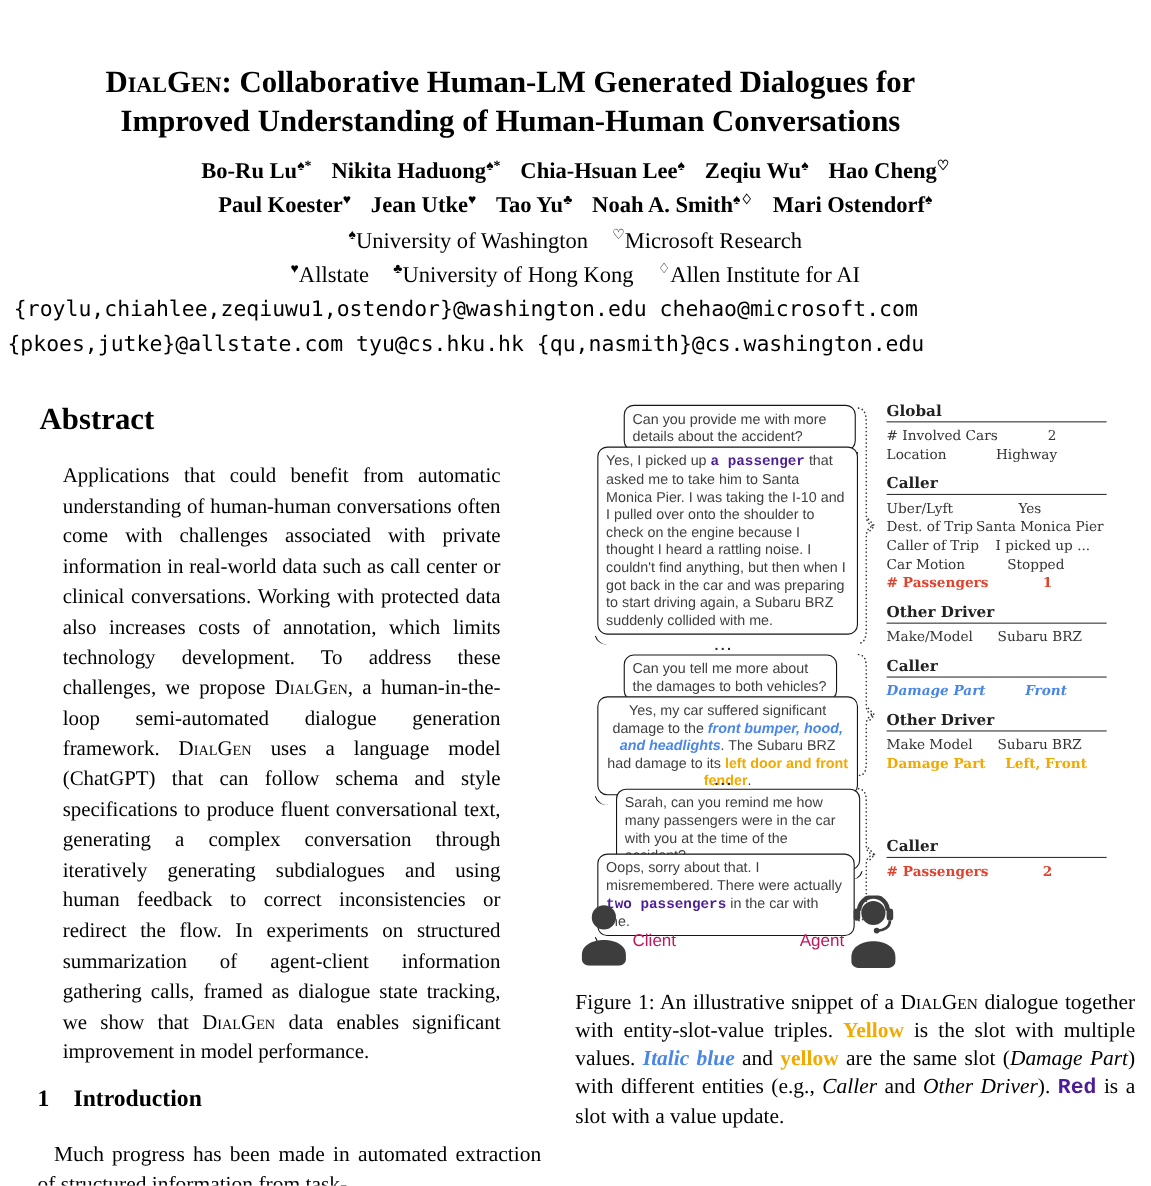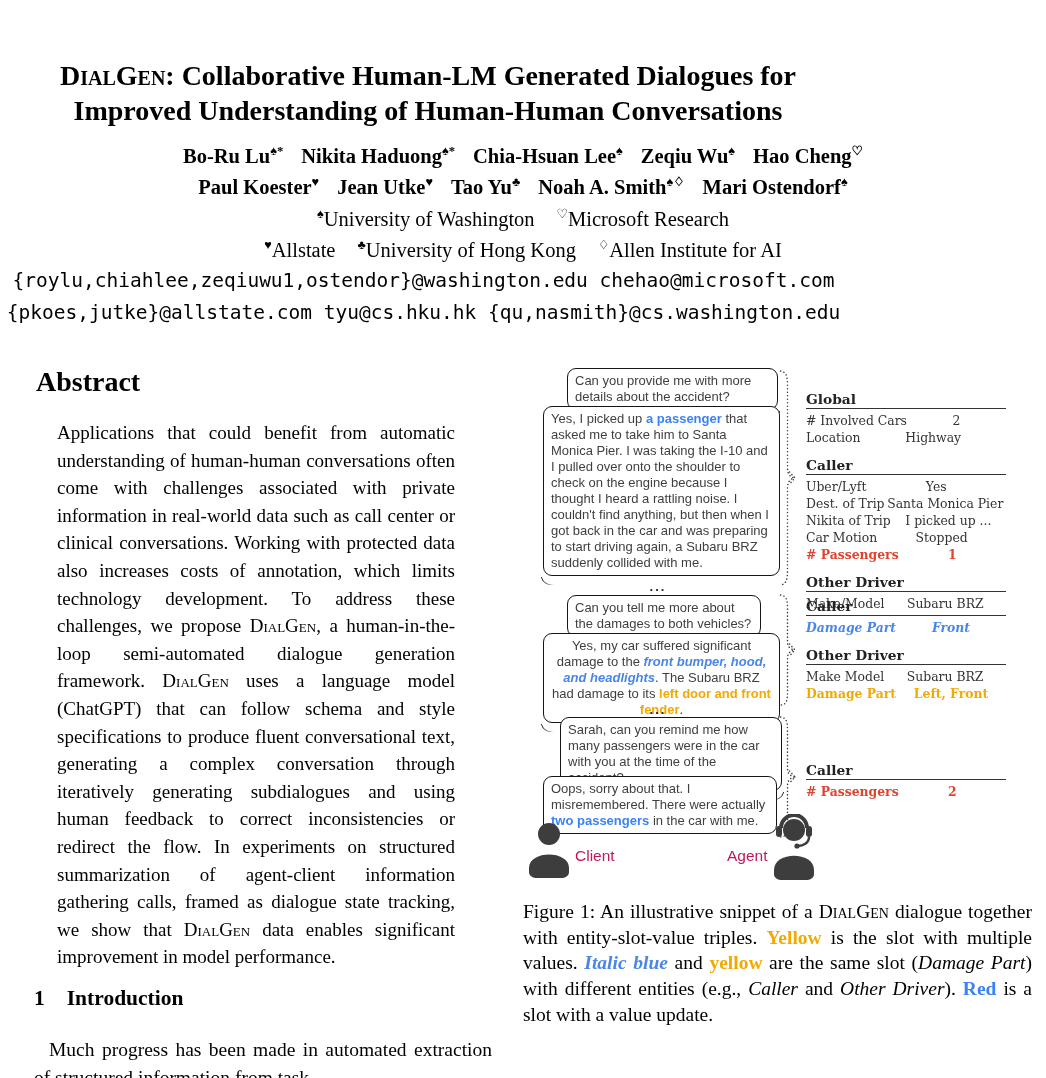--- a/index.html
+++ b/index.html
@@ -1,21 +1,21 @@
 <!DOCTYPE html>
 <html><head>
 <meta charset="utf-8">
 <style>
   html,body{margin:0;padding:0;background:#ffffff;}
   .page{position:relative;width:1046px;height:1078px;background:#fff;overflow:hidden;
         font-family:"Liberation Serif",serif;color:#000;}
 
   
   .title{position:absolute;left:0;top:58px;width:856px;text-align:center;
-         font-weight:bold;font-size:28px;line-height:35px;}
+         font-weight:bold;font-size:28px;line-height:35px;padding-left:36px;}
   .seg-sc{font-variant:small-caps;}
   .authors{position:absolute;left:0;top:141px;width:1046px;text-align:center;
            font-weight:bold;font-size:20.5px;line-height:31px;}
   .author{margin:0 9px;white-space:nowrap;}
   .sup{vertical-align:super;font-size:62%;line-height:0;}
   .affils{position:absolute;left:0;top:204px;width:1046px;text-align:center;
           font-size:20.5px;line-height:31px;}
   .affil{margin:16px 11px;white-space:nowrap;}
   .emails{position:absolute;left:0;top:265px;width:847px;text-align:center;
           font-family:"DejaVu Sans Mono",monospace;font-size:19.5px;line-height:32px;}
@@ -57,35 +57,35 @@
   .client-icon{position:absolute;left:4px;top:464px;}
   .agent-icon{position:absolute;left:247px;top:456px;}
   .brace{position:absolute;left:256px;}
   .brace-1{top:12px;}
   .brace-2{top:236px;}
   .brace-3{top:358px;}
   .bpath{fill:none;stroke:#3a3a3a;stroke-width:1.5;stroke-dasharray:0.1 3.4;stroke-linecap:round;}
 
   
   .slot-group{position:absolute;width:200px;font-family:"DejaVu Serif",serif;color:#333;}
-  .slot-group-1{left:283px;top:8px;margin-top:25px;}
+  .slot-group-1{left:283px;top:8px;}
   .slot-group-2{left:283px;top:240px;}
   .slot-group-3{left:283px;top:404px;}
   .slot-section{margin-bottom:11px;}
   .slot-header{font-weight:bold;font-size:13.8px;line-height:16px;color:#222;
                border-bottom:1.8px solid #333;padding-bottom:1px;margin-bottom:3px;}
   .slot-row{display:flex;justify-content:space-between;font-size:12.4px;line-height:17px;}
   .slot-row .k{white-space:nowrap;}
   .slot-row .v{flex:1;text-align:center;white-space:nowrap;}
   .slot-row.red .k,.slot-row.red .v{color:#e0432e;font-weight:bold;}
   .slot-row.blue .k,.slot-row.blue .v{color:#4a86e8;font-weight:bold;font-style:italic;}
   .slot-row.yellow .k,.slot-row.yellow .v{color:#f2a900;font-weight:bold;}
 
   
-  .seg-red{color:#3b82f6;font-weight:bold;}
+  .seg-red{color:#4c1d95;font-weight:bold;font-family:Liberation Mono, monospace;}
   .seg-blue{color:#4a86e8;font-weight:bold;font-style:italic;}
   .seg-yellow{color:#f2a900;font-weight:bold;}
   .seg-it{font-style:italic;}
 
   
   .caption{position:absolute;left:523px;top:899px;width:509px;
            font-size:19.5px;line-height:25.7px;text-align:justify;}
 </style>
 </head>
 <body>
@@ -160,21 +160,21 @@
           <div class="slot-header">Caller</div>
           <div class="slot-row">
             <span class="k">Uber/Lyft</span>
             <span class="v">Yes</span>
           </div>
           <div class="slot-row">
             <span class="k">Dest. of Trip</span>
             <span class="v">Santa Monica Pier</span>
           </div>
           <div class="slot-row">
-            <span class="k">Nikita of Trip</span>
+            <span class="k">Caller of Trip</span>
             <span class="v">I picked up ...</span>
           </div>
           <div class="slot-row">
             <span class="k">Car Motion</span>
             <span class="v">Stopped</span>
           </div>
           <div class="slot-row red">
             <span class="k"># Passengers</span>
             <span class="v">1</span>
           </div>

